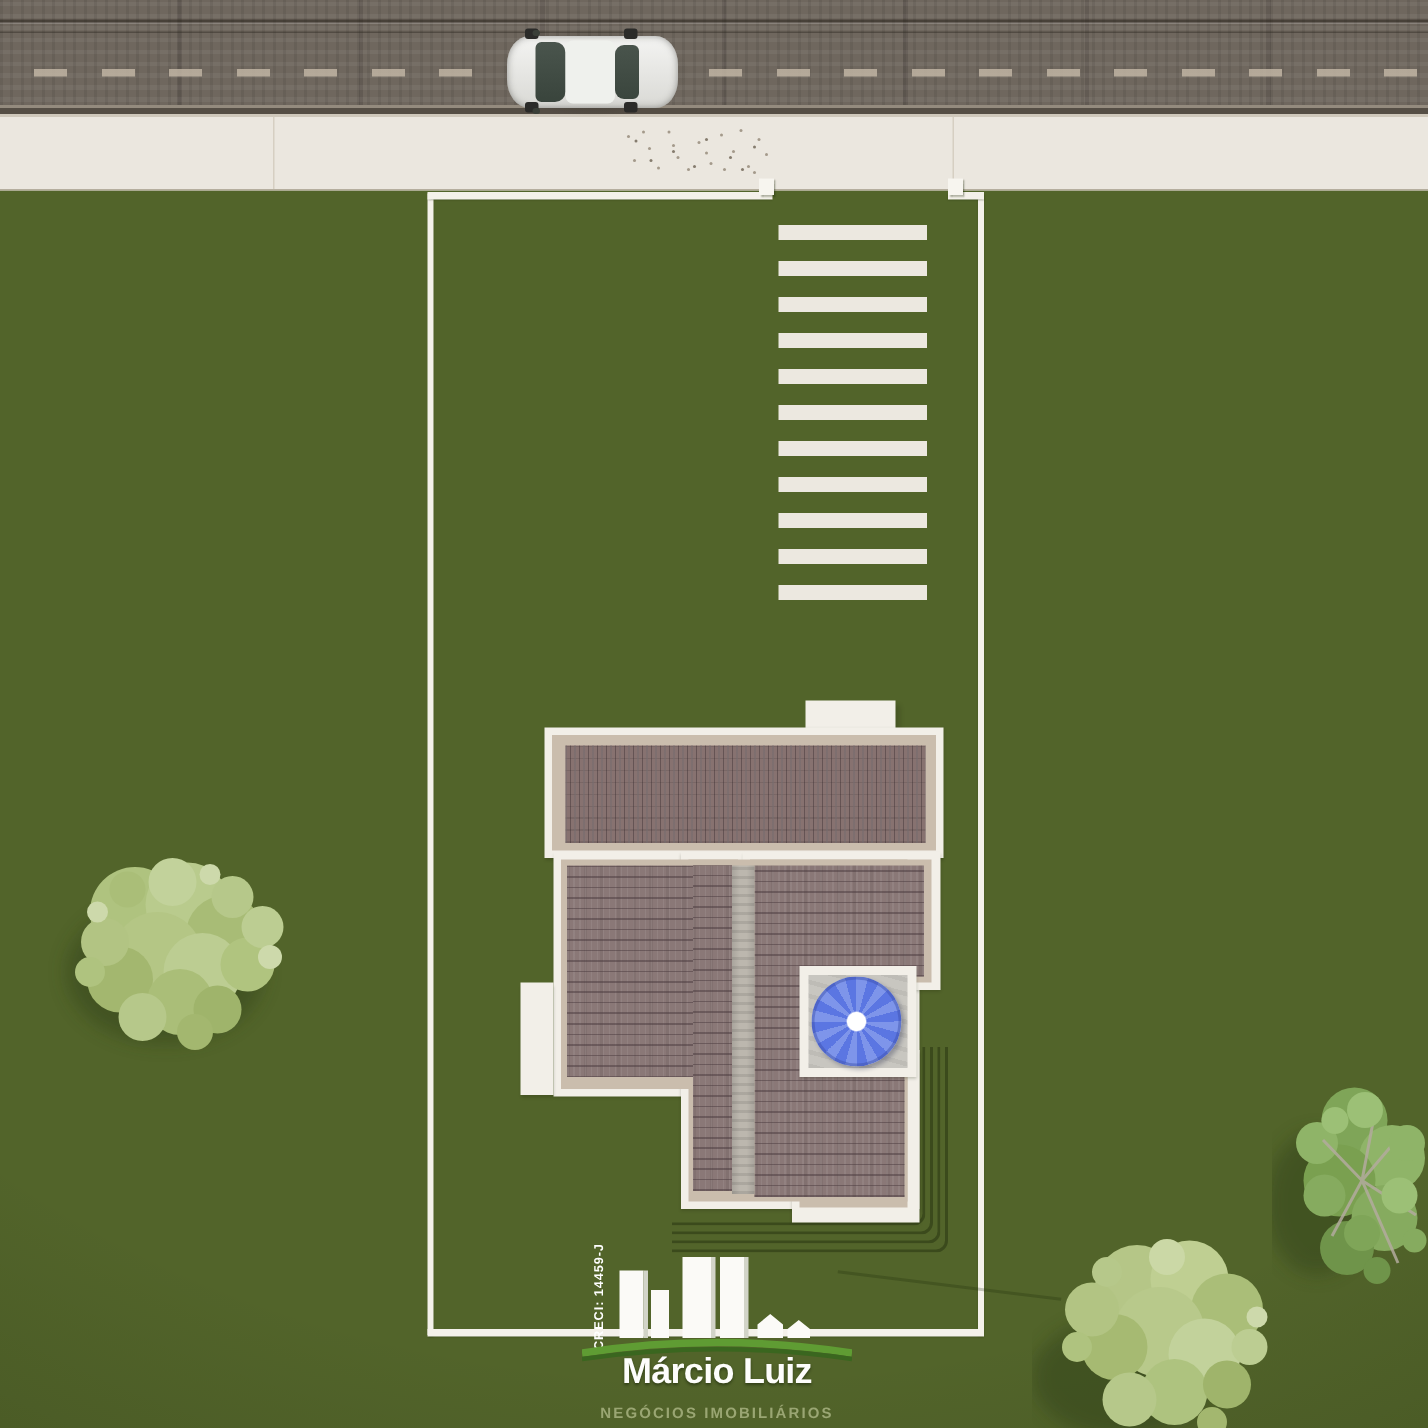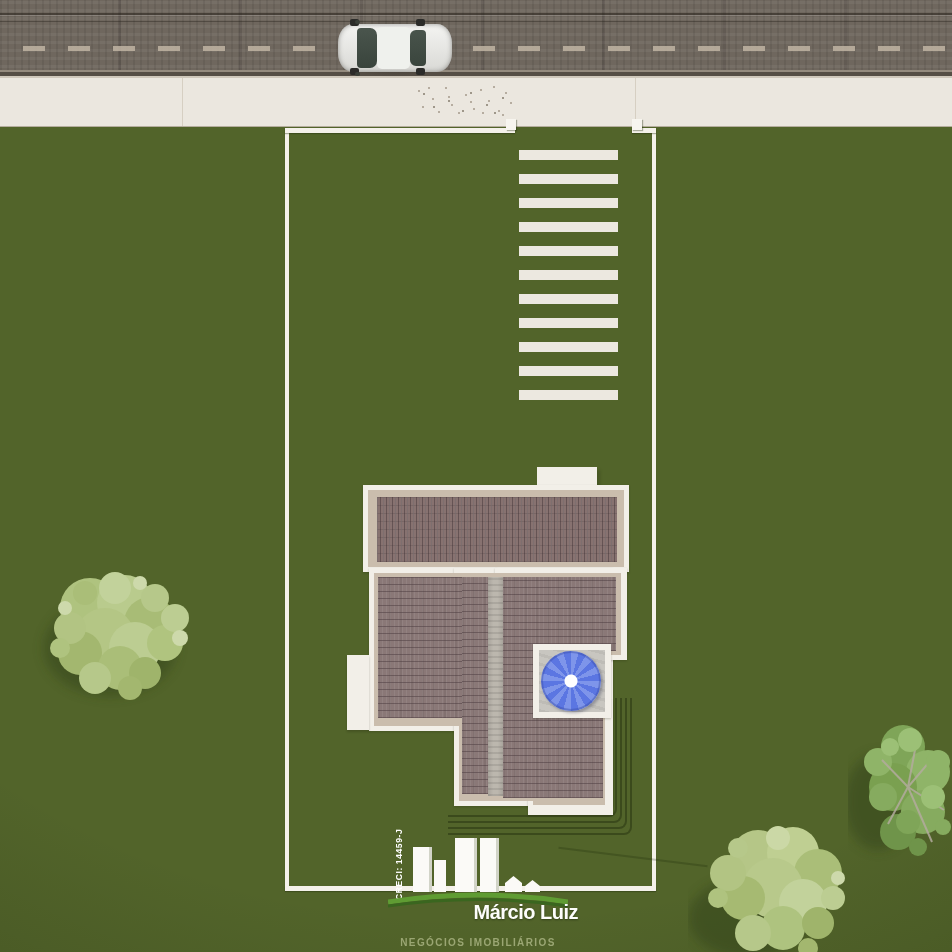--- a/index.html
+++ b/index.html
@@ -127,22 +127,22 @@
   
   .tree{background:transparent;}
 
   
   .logo-creci{
     left:394px;top:840px;width:13px;height:60px;
     writing-mode:vertical-rl;transform:rotate(180deg);
     color:#ffffff;font-size:8.5px;font-weight:bold;letter-spacing:.6px;white-space:nowrap;
   }
   .logo-name{
-    left:378px;top:901px;width:200px;text-align:right;
-    color:#fdfdfb;font-size:20px;font-weight:bold;letter-spacing:-.5px;
+    left:378px;top:901px;width:200px;text-align:center;
+    color:#fdfdfb;font-size:24px;font-weight:bold;letter-spacing:-.5px;
     text-shadow:0 1px 2px rgba(10,20,0,.45);
   }
   .logo-tagline{
     left:378px;top:937px;width:200px;text-align:center;
     color:#9aa673;font-size:10px;letter-spacing:1.4px;font-weight:bold;
   }
 
   
   .vignette{
     left:0;top:127px;width:952px;height:825px;pointer-events:none;

